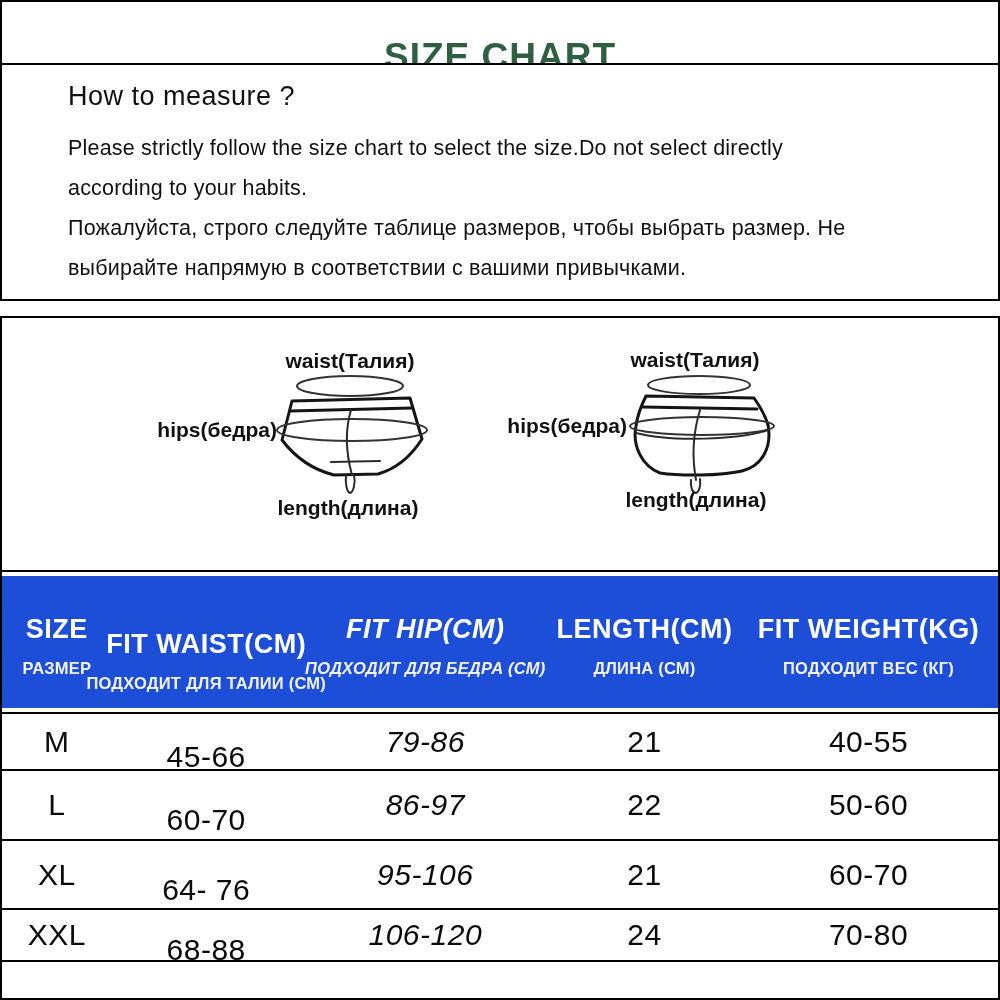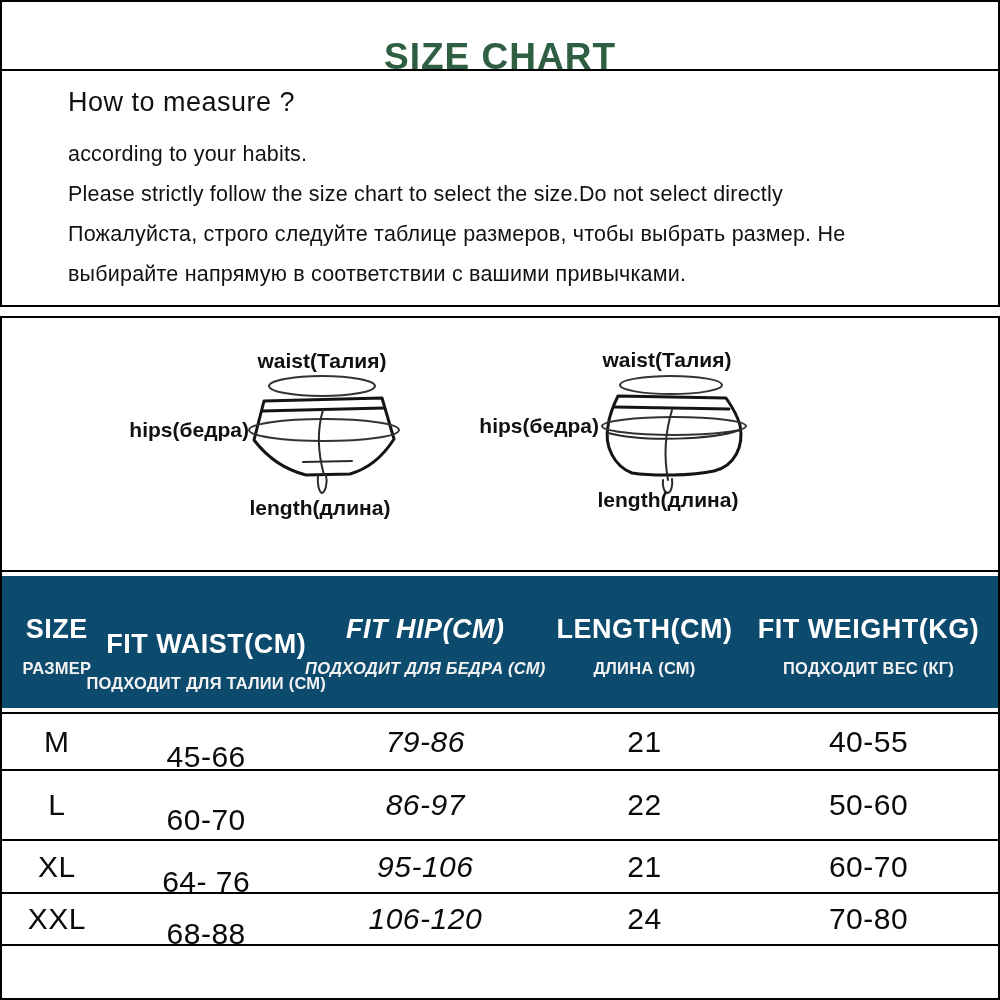--- a/index.html
+++ b/index.html
@@ -12,59 +12,59 @@
   .section {
     position:absolute; left:0; width:1000px;
     border:2px solid #000; background:#fff;
   }
   
   #title-box { top:0; height:82px; display:flex; align-items:center; justify-content:center; }
   .main-title {
     font-size:37px; font-weight:bold; letter-spacing:1px; color:#2e5f42;margin-top:32px;
   }
   
-  #measure-box { top:69px; height:238px; padding:16px 66px 0 66px; }
+  #measure-box { top:63px; height:238px; padding:16px 66px 0 66px; }
   .measure-heading { font-size:27px; font-weight:normal; margin-bottom:16px; letter-spacing:0.5px; }
   .measure-line { font-size:21.5px; line-height:40px; letter-spacing:0.2px; white-space:nowrap; }
   
-  #diagram-box { top:316px; height:256px; }
+  #diagram-box { top:316px; height:256px;padding-left:28px; }
   #diagram-box svg { display:block; width:996px; height:252px; }
   .sketch { fill:none; stroke:#141414; stroke-width:3; stroke-linejoin:round; stroke-linecap:round; }
   .sketch-thin { fill:none; stroke:#2a2a2a; stroke-width:2; stroke-linecap:round; }
   .tape { fill:none; stroke:#333; stroke-width:2; }
   .diagram-label { font-size:21px; font-weight:bold; fill:#111; font-family:"Liberation Sans","DejaVu Sans",sans-serif; }
   
   #table-box { top:570px; height:430px; }
   .green-header {
-    margin:4px 0; height:132px; background:#0c4a6e;
+    margin:4px 0; height:132px; background:#1d4ed8;
     display:flex; align-items:center; padding-top:8px;
   }
   .hcell { display:flex; flex-direction:column; justify-content:center; align-items:center; gap:14px; text-align:center; }
   .hcell .en { color:#fff; font-size:27px; font-weight:bold; letter-spacing:0.5px; white-space:nowrap; }
   .hcell .ru { color:#f2f2f2; font-size:16.5px; font-weight:bold; letter-spacing:0.2px; white-space:nowrap; }
   .c1 { width:11%; } .c2 { width:19%;margin-top:30px; } .c3 { width:25%;font-style:italic; } .c4 { width:19%; } .c5 { width:26%; }
   .t-row { display:flex; align-items:center; border-top:2px solid #000; }
   .t-row .cell { text-align:center; font-size:30px; color:#0a0a0a; letter-spacing:0.5px; }
   #row-m   { height:57px; }
   #row-l   { height:70px; }
-  #row-xl  { height:53px; }
+  #row-xl  { height:69px; }
   #row-xxl { height:52px; }
   #row-empty { height:44px; }
 </style>
 </head>
 <body>
 
 <div class="section" id="title-box">
   <div class="main-title">SIZE CHART</div>
 </div>
 
 <div class="section" id="measure-box">
   <div class="measure-heading">How to measure ?</div>
+  <div class="measure-line">Please strictly follow the size chart to select the size.Do not select directly</div>
   <div class="measure-line">according to your habits.</div>
-  <div class="measure-line">Please strictly follow the size chart to select the size.Do not select directly</div>
   <div class="measure-line">Пожалуйста, строго следуйте таблице размеров, чтобы выбрать размер. Не</div>
   <div class="measure-line">выбирайте напрямую в соответствии с вашими привычками.</div>
 </div>
 
 <div class="section" id="diagram-box">
   <svg viewBox="0 0 996 252">
 
     <g>
       <ellipse class="tape" cx="320" cy="68" rx="53" ry="10"></ellipse>
       <path class="sketch" d="M262,83 L380,80 L392,121 C378,143 362,152 348,156 L304,157 C288,153 268,143 252,122 Z"></path>

